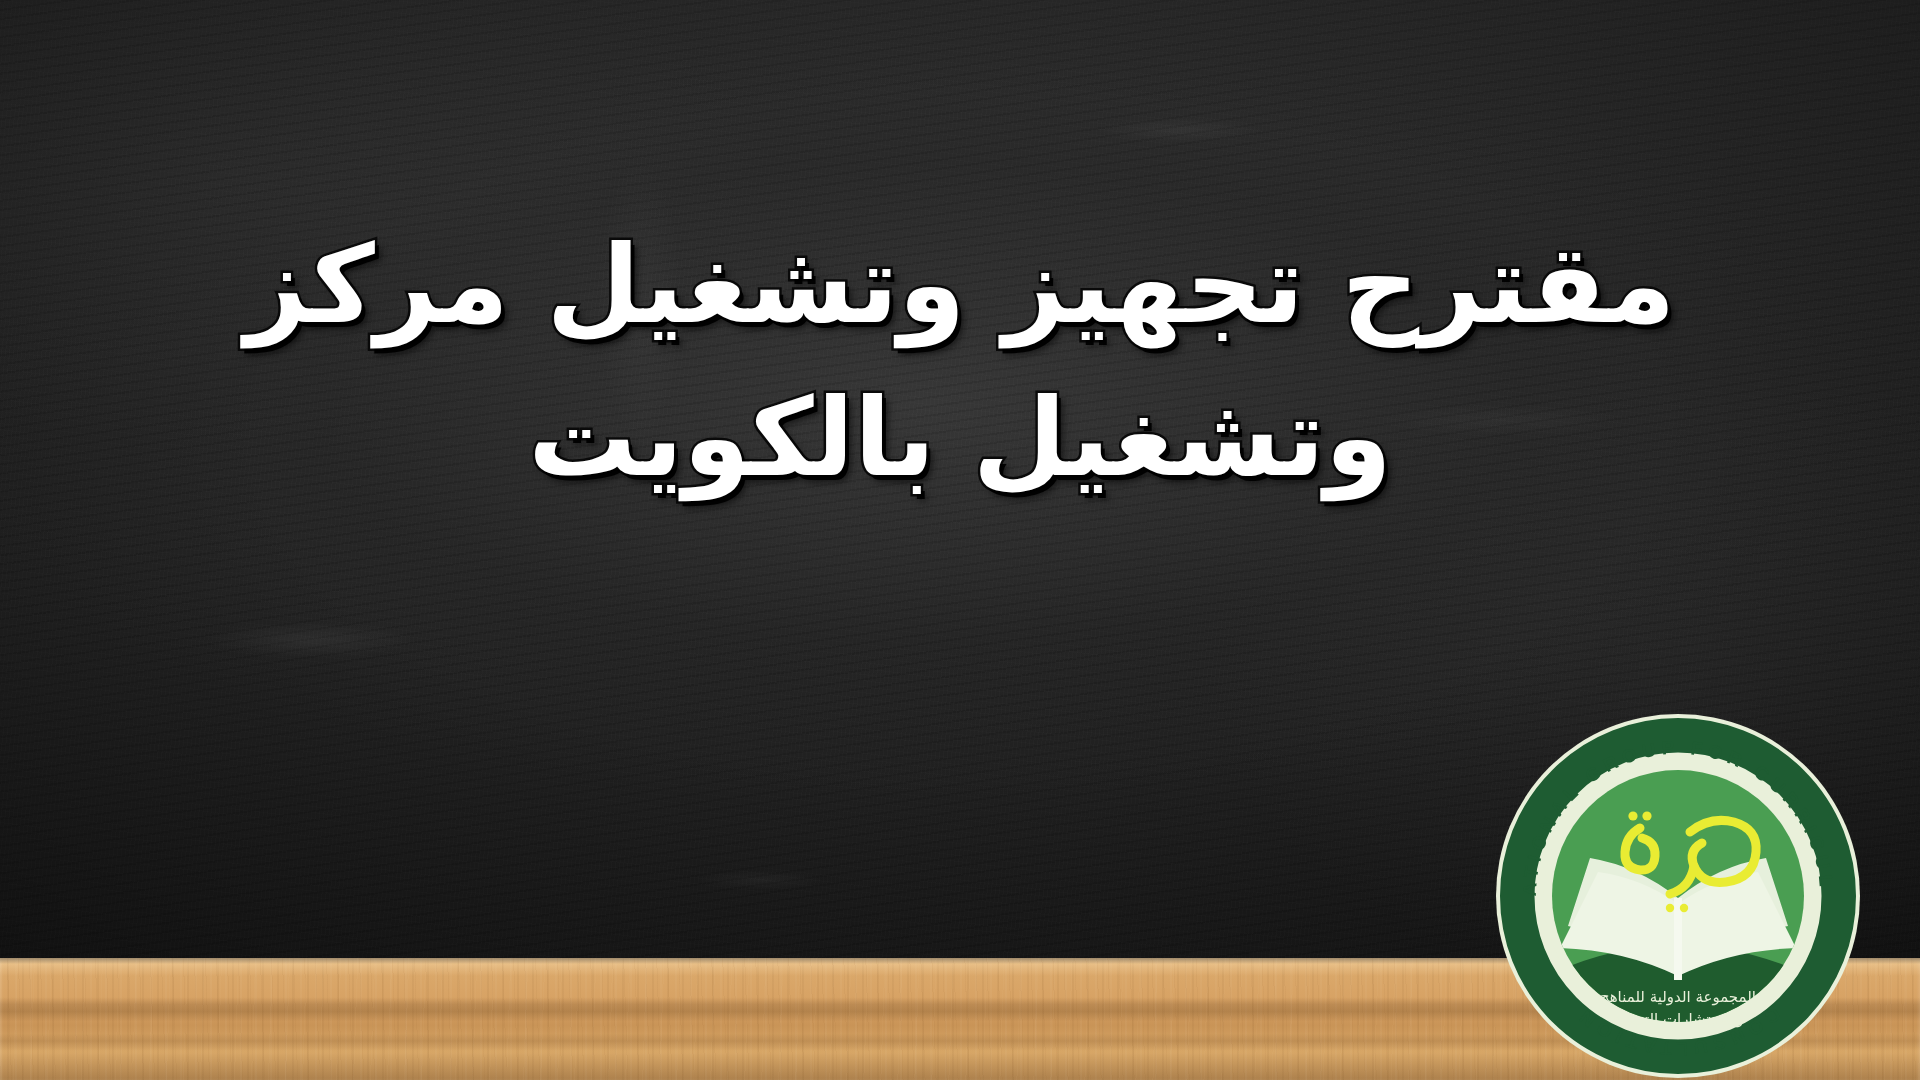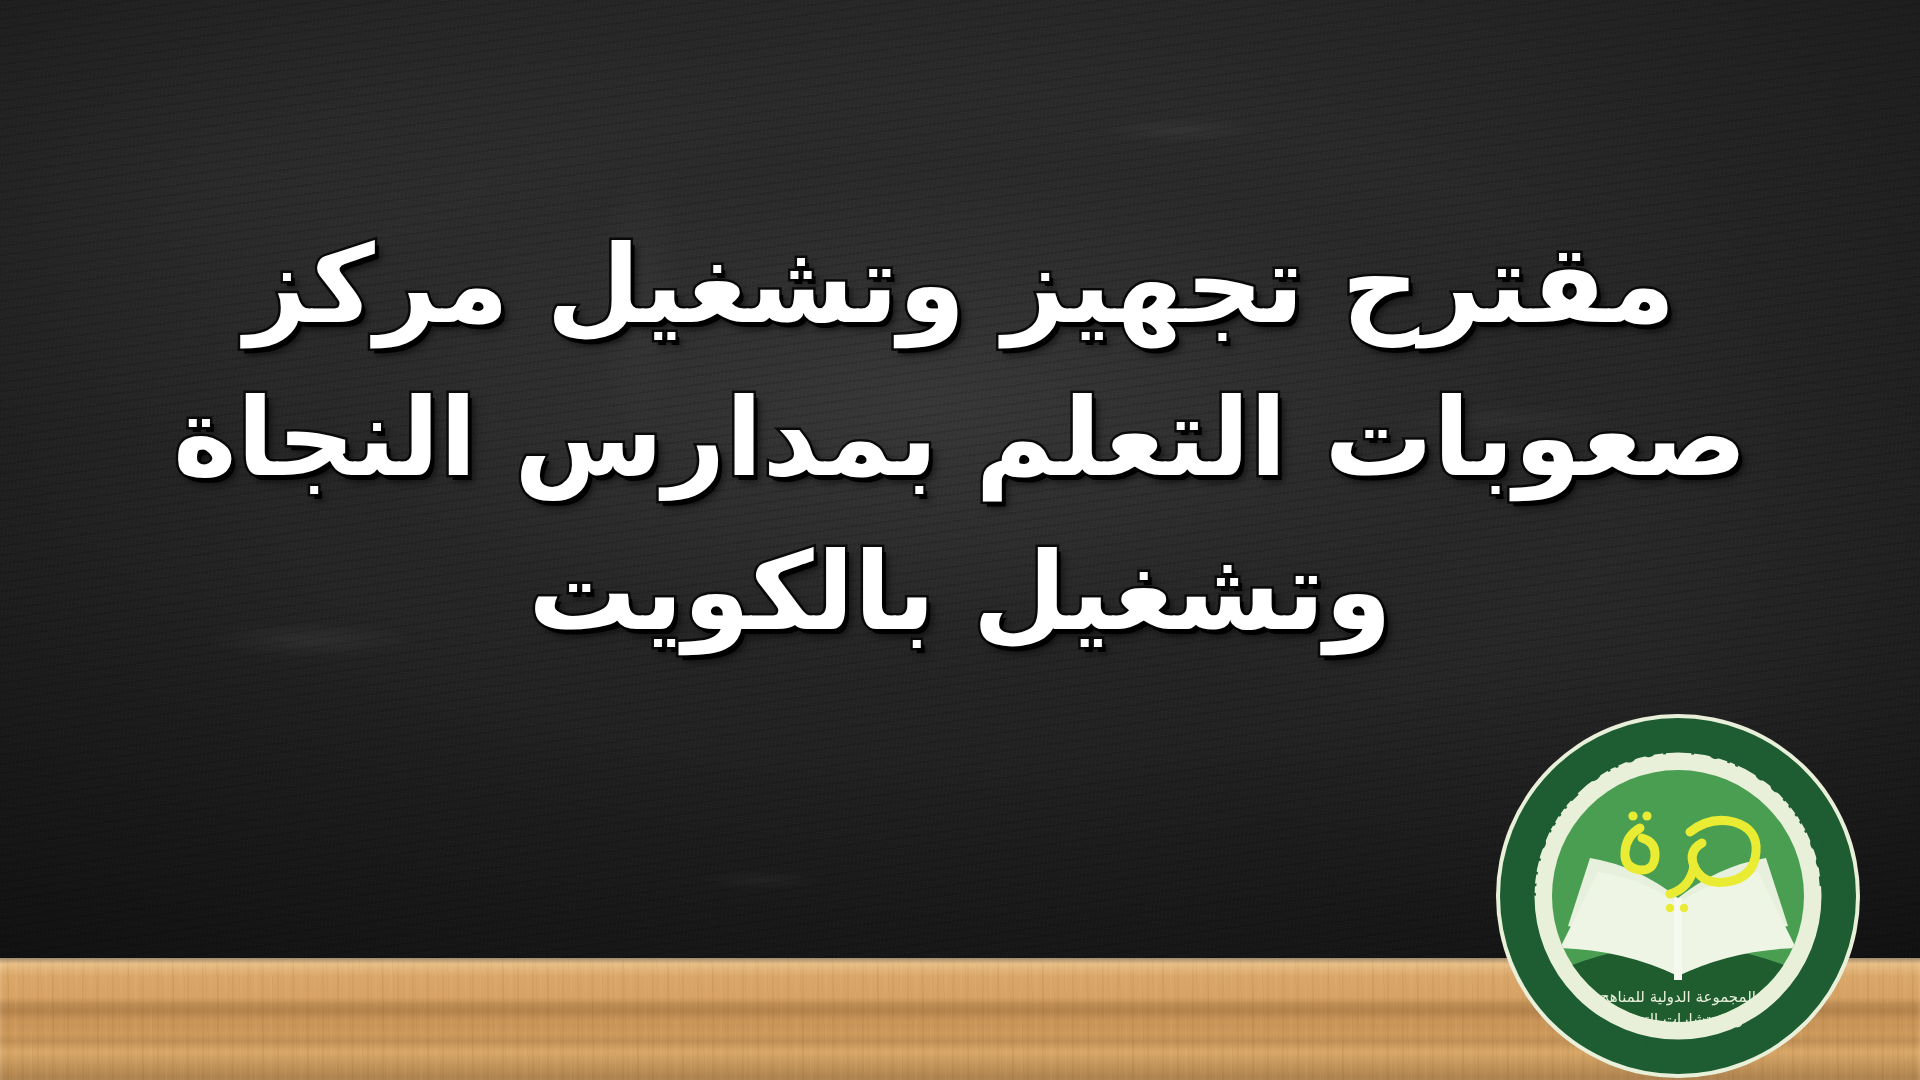--- a/index.html
+++ b/index.html
@@ -151,21 +151,20 @@
 <div class="slide">
 
   <div class="chalkboard">
     <div class="chalk-texture"></div>
     <div class="chalk-smudges"></div>
     <div class="chalk-vignette"></div>
   </div>
 
   <div class="title-block">
     <span class="title-line">مقترح تجهيز وتشغيل مركز</span>
-    <span class="title-line">صعوبات التعلم بمدارس النجاة</span>
     <span class="title-line">وتشغيل بالكويت</span>
   </div>
 
   <div class="table-top">
     <div class="table-edge-shadow"></div>
     <div class="table-grain"></div>
   </div>
 
   <div class="logo">
     <svg class="logo-svg" viewBox="0 0 368 368" xmlns="http://www.w3.org/2000/svg">

